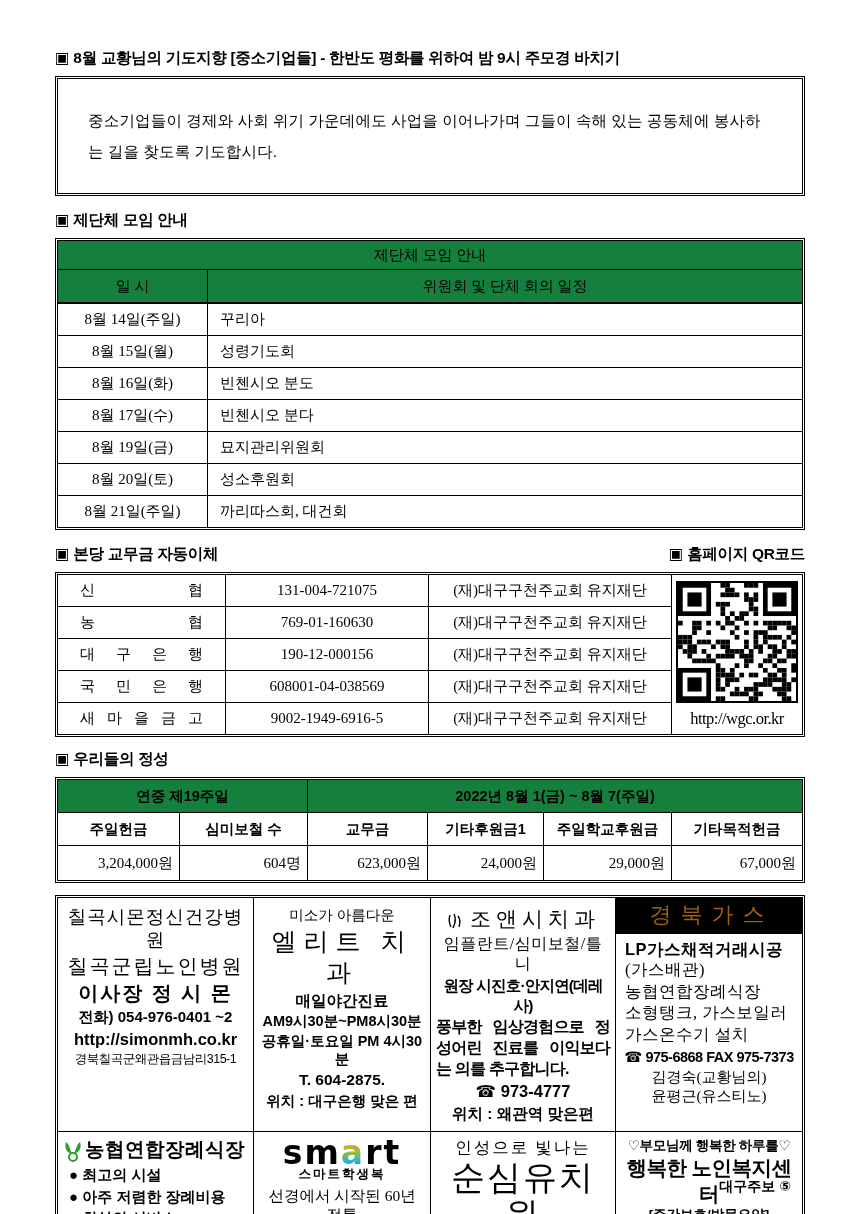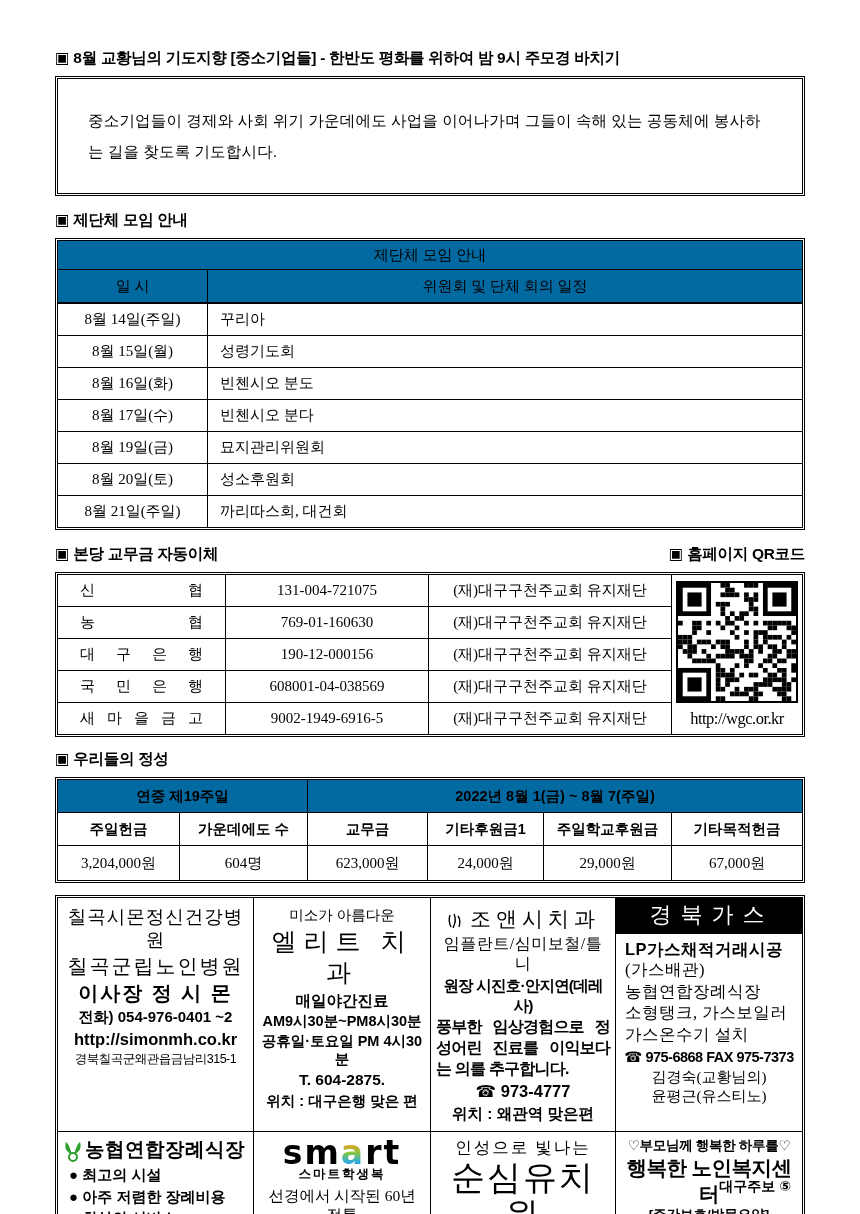--- a/index.html
+++ b/index.html
@@ -21,34 +21,34 @@
   .sec-title-row .sec-title{margin:0;}
   
   .dbl{border:1px solid #000;padding:1px;}
   .dbl-inner{border:1px solid #000;}
   
   .prayer-inner{padding:10px 14px;}
   .prayer-inner p{margin:16px;font-size:15.5px;line-height:2.0;letter-spacing:0.2px;}
   
   table{border-collapse:collapse;width:100%;table-layout:fixed;}
   td{border:1px solid #000;padding:2px 6px;font-size:15px;overflow:hidden;}
-  .thead{background:#0369a1;text-align:center;}
+  .thead{background:#15803d;text-align:center;}
   .c{text-align:center;}
   .l{text-align:left;padding-left:12px;}
   .meet-table td{height:27px;}
   .meet-table .title-row td{height:24px;font-size:15px;}
   .meet-table .hdr-row td{border-bottom:2px solid #000;height:28px;}
   
   .bank-table td{height:27px;font-size:15px;}
   .spread{text-align:justify;text-align-last:justify;padding:2px 22px;}
   .qr-cell{text-align:center;vertical-align:middle;padding:4px 2px;}
   .qr-url{font-size:16.5px;letter-spacing:-0.5px;margin-top:2px;white-space:nowrap;}
   
   .off-table td{font-family:"Liberation Sans","DejaVu Sans",sans-serif;font-weight:bold;font-size:14.5px;text-align:center;height:28px;}
-  .off-table .val-row td{font-family:"Liberation Serif","DejaVu Serif",serif;font-weight:normal;font-size:15px;height:30px;}
+  .off-table .val-row td{font-family:"Liberation Serif","DejaVu Serif",serif;font-weight:normal;font-size:15px;height:30px;text-align:right;}
   
   .ads-table td{vertical-align:top;padding:6px 5px;text-align:center;}
   .ad{line-height:1.25;}
   .sans{font-family:"Liberation Sans","DejaVu Sans",sans-serif;}
   .b{font-weight:bold;}
   .ad .ln{margin:2px 0;}
   
   .hosp-name{font-size:18.5px;letter-spacing:1px;}
   .hosp-name2{font-size:20px;letter-spacing:2px;}
   .hosp-director{font-size:20px;letter-spacing:2px;margin-top:8px;}
@@ -61,21 +61,21 @@
   .elite-ln{font-size:14.5px;margin:7px 0;}
   .elite-big{font-size:15.5px;}
   
   .joan-name{font-size:21px;letter-spacing:5px;}
   .joan-serv{font-size:16px;letter-spacing:0.5px;}
   .joan-dir{font-size:15.5px;letter-spacing:-0.8px;}
   .joan-body{font-size:16px;text-align:justify;letter-spacing:-0.8px;line-height:1.3;margin:1px 2px;}
   .joan-phone{font-size:16.5px;margin-top:2px;}
   .joan-loc{font-size:15.5px;}
   
-  .gas-hd{background:#000;color:#ffffff;font-size:22px;letter-spacing:9px;padding:3px 0 5px 5px;margin:-6px -5px 5px -5px;font-family:Liberation Serif, serif;}
+  .gas-hd{background:#000;color:#a16207;font-size:22px;letter-spacing:9px;padding:3px 0 5px 5px;margin:-6px -5px 5px -5px;font-family:Liberation Serif, serif;}
   .gas-ln{font-size:16.5px;text-align:left;letter-spacing:0.5px;margin:1px 4px;}
   .gas-phone{font-size:14.5px;letter-spacing:-0.5px;white-space:nowrap;margin:2px 0;}
   .gas-person{font-size:15px;}
   
   .fun-title{font-size:19.5px;letter-spacing:0.5px;display:flex;align-items:center;justify-content:flex-start;gap:2px;}
   .fun-bullet{font-size:15px;text-align:left;margin:3px 0 3px 6px;}
   .fun-body{font-size:15px;text-align:left;margin:2px 0;letter-spacing:0.5px;}
   
   .smart-logo{font-family:"DejaVu Sans",sans-serif;font-weight:bold;font-size:33px;line-height:0.9;letter-spacing:2px;}
   .smart-a{background:linear-gradient(180deg,#d4145a,#f7941d,#8cc63f,#29abe2,#662d91);-webkit-background-clip:text;background-clip:text;color:transparent;}
@@ -428,21 +428,21 @@
           <col style="width:128px">
           <col>
         </colgroup>
       <tbody>
           <tr>
         <td colspan="2" class="thead">연중 제19주일</td>
         <td colspan="4" class="thead">2022년 8월 1(금) ~ 8월 7(주일)</td>
       </tr>
       <tr>
         <td>주일헌금</td>
-        <td>가운데에도 수</td>
+        <td>심미보철 수</td>
         <td>교무금</td>
         <td>기타후원금1</td>
         <td>주일학교후원금</td>
         <td>기타목적헌금</td>
       </tr>
       <tr class="val-row">
         <td>3,204,000원</td>
         <td>604명</td>
         <td>623,000원</td>
         <td>24,000원</td>

